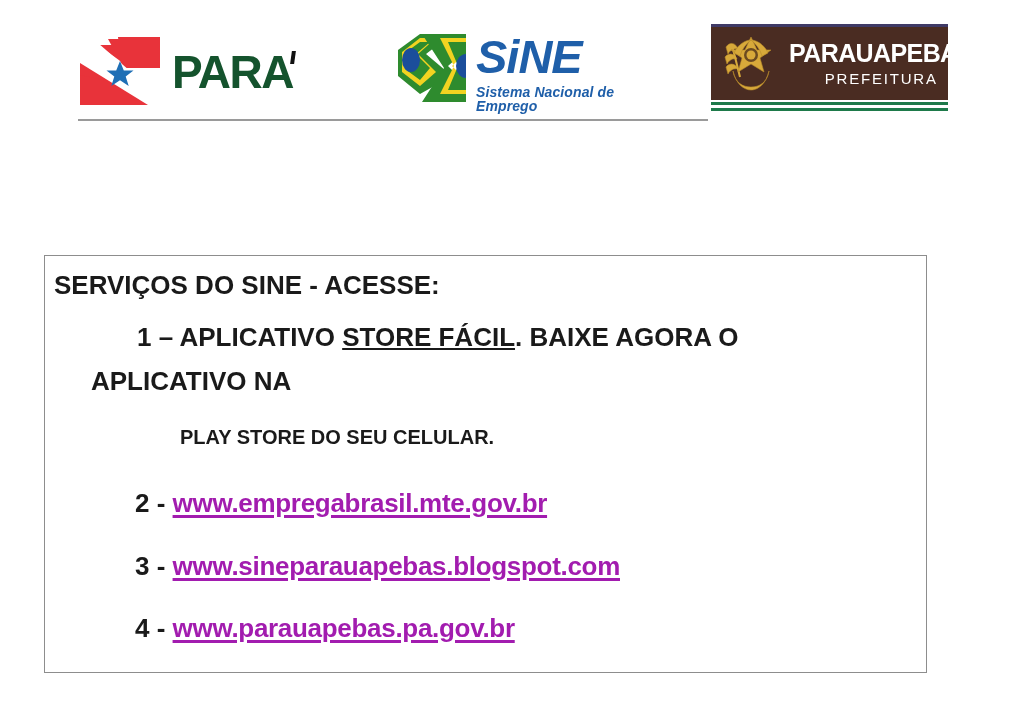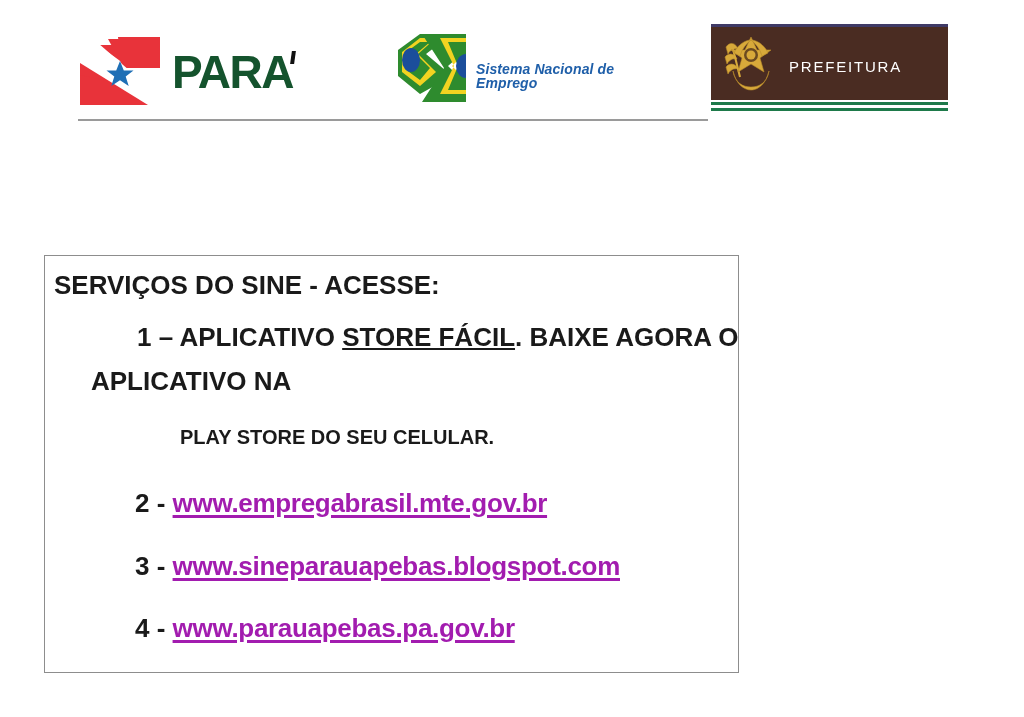--- a/index.html
+++ b/index.html
@@ -198,21 +198,21 @@
     left: 0; top: 84px;
     width: 237px; height: 3px;
     background: #1e7a4a;
   }
 
   
   .content-box {
     position: absolute;
     left: 44px;
     top: 255px;
-    width: 695px;
+    width: 883px;
     height: 418px;
     border: 1.5px solid #8d8d8d;
     background: #ffffff;
     box-sizing: border-box;
   }
   .lines {
     position: absolute;
     left: 0;
     top: 0;
     width: 100%;
@@ -285,20 +285,21 @@
           <ellipse cx="15" cy="28" rx="9" ry="12" fill="#1B4E9B"></ellipse>
 
           <polygon points="26,2 70,2 70,18 52,34 70,52 70,70 26,70 48,36" fill="#2E8B2E"></polygon>
           <polygon points="44,6 70,6 70,20 56,34 70,48 70,62 44,62 58,34" fill="#F2D321"></polygon>
           <polygon points="52,10 70,10 70,22 62,34 70,46 70,58 52,58 62,34" fill="#2E8B2E"></polygon>
           <ellipse cx="70" cy="34" rx="10" ry="12" fill="#1B4E9B"></ellipse>
           <rect x="70" y="2" width="8" height="68" fill="#ffffff"></rect>
         </svg>
       </span>
       <span class="sine-words">
+        <span class="sine-name">SiNE</span>
         <span class="sine-tag">Sistema Nacional de Emprego</span>
       </span>
     </div>
 
     <div class="logo-parauapebas">
       <i class="pbas-topline"></i>
       <div class="pbas-box">
         <span class="pbas-crest">
           <svg width="62" height="66" viewBox="0 0 62 66" xmlns="http://www.w3.org/2000/svg">
             <g fill="#D8A93A" stroke="#B98C2A" stroke-width="0.6">
@@ -313,20 +314,21 @@
               <path d="M14,22 C18,13 26,9 31,9 C26,13 22,18 20,25 Z"></path>
               <path d="M48,22 C44,13 36,9 31,9 C36,13 40,18 42,25 Z"></path>
 
               <path d="M13,40 C16,53 24,59 31,59 C38,59 46,53 49,40 C47,52 39,56 31,56 C23,56 15,52 13,40 Z"></path>
             </g>
             <circle cx="31" cy="24" r="7" fill="#6B4A20"></circle>
             <circle cx="31" cy="24" r="4.5" fill="#D8A93A"></circle>
           </svg>
         </span>
         <span class="pbas-words">
+          <span class="pbas-name">PARAUAPEBAS</span>
           <span class="pbas-sub">PREFEITURA</span>
         </span>
       </div>
       <i class="pbas-rule-1"></i>
       <i class="pbas-rule-2"></i>
     </div>
 
   </div>
 
   <div class="header-rule"></div>

